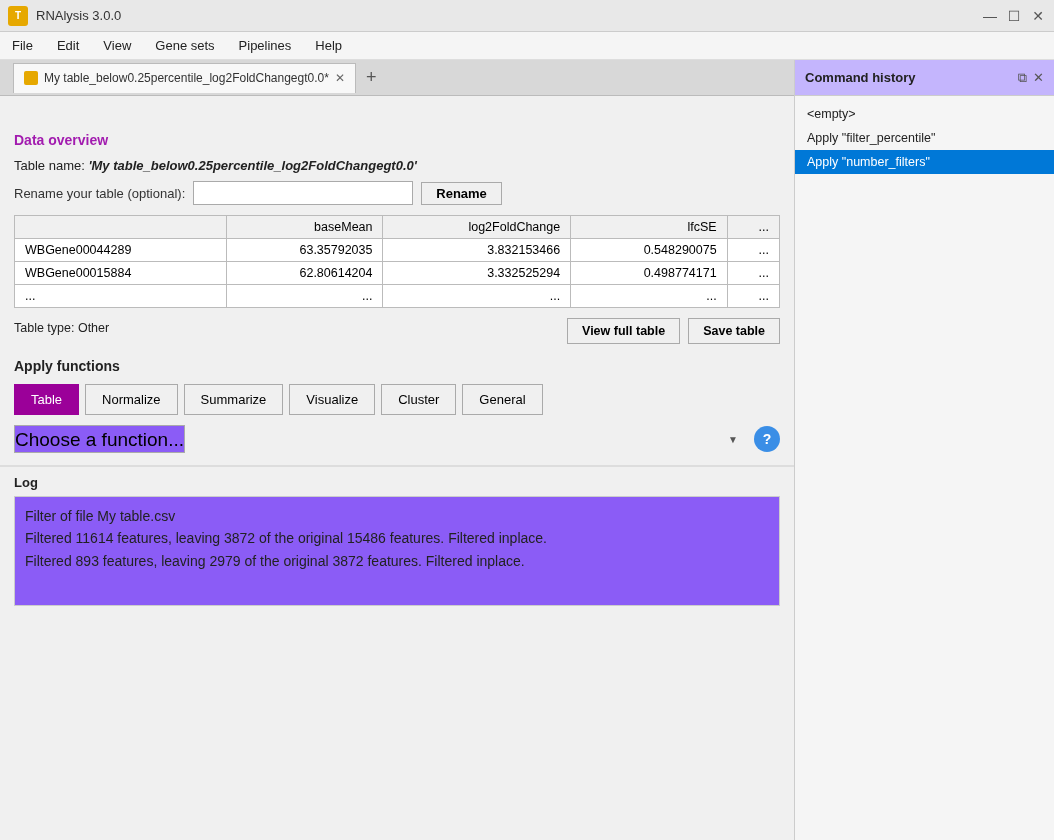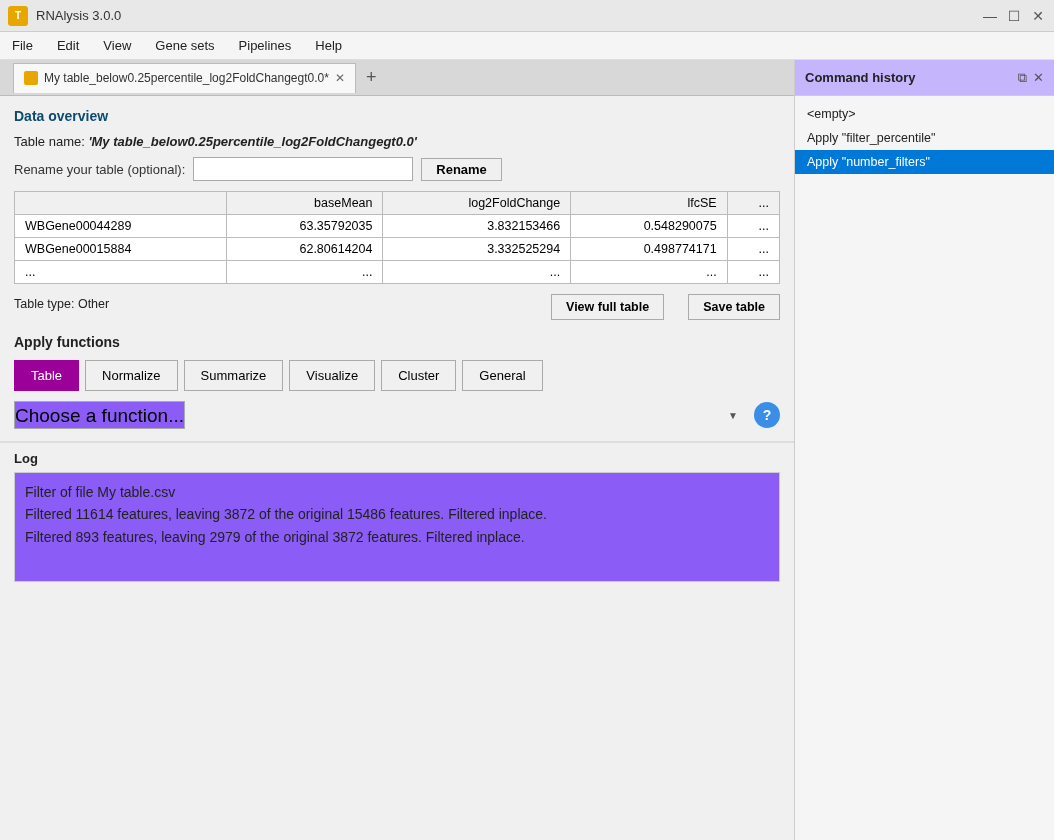--- a/index.html
+++ b/index.html
@@ -139,21 +139,22 @@
     .content-area {
       padding: 12px 14px;
       flex: 1;
       overflow-y: auto;
     }
 
     .section-title {
       font-size: 14px;
       font-weight: bold;
       margin-bottom: 10px;
-      color: #0c4a6e;
+      color: #a21caf;
+      margin-top: 24px;
     }
 
     .table-name-row {
       margin-bottom: 8px;
       font-size: 13px;
       color: #222;
     }
     .table-name-value {
       font-weight: bold;
       font-style: italic;
@@ -221,21 +222,21 @@
       align-items: flex-start;
       margin-bottom: 14px;
     }
     .info-text {
       font-size: 12.5px;
       color: #222;
       line-height: 1.6;
     }
     .action-btns {
       display: flex;
-      gap: 24px;
+      gap: 8px;
       align-items: center;
     }
     .action-btn {
       padding: 5px 14px;
       background: #f0f0f0;
       border: 1px solid #aaa;
       cursor: pointer;
       font-size: 12.5px;
       font-weight: bold;
     }

